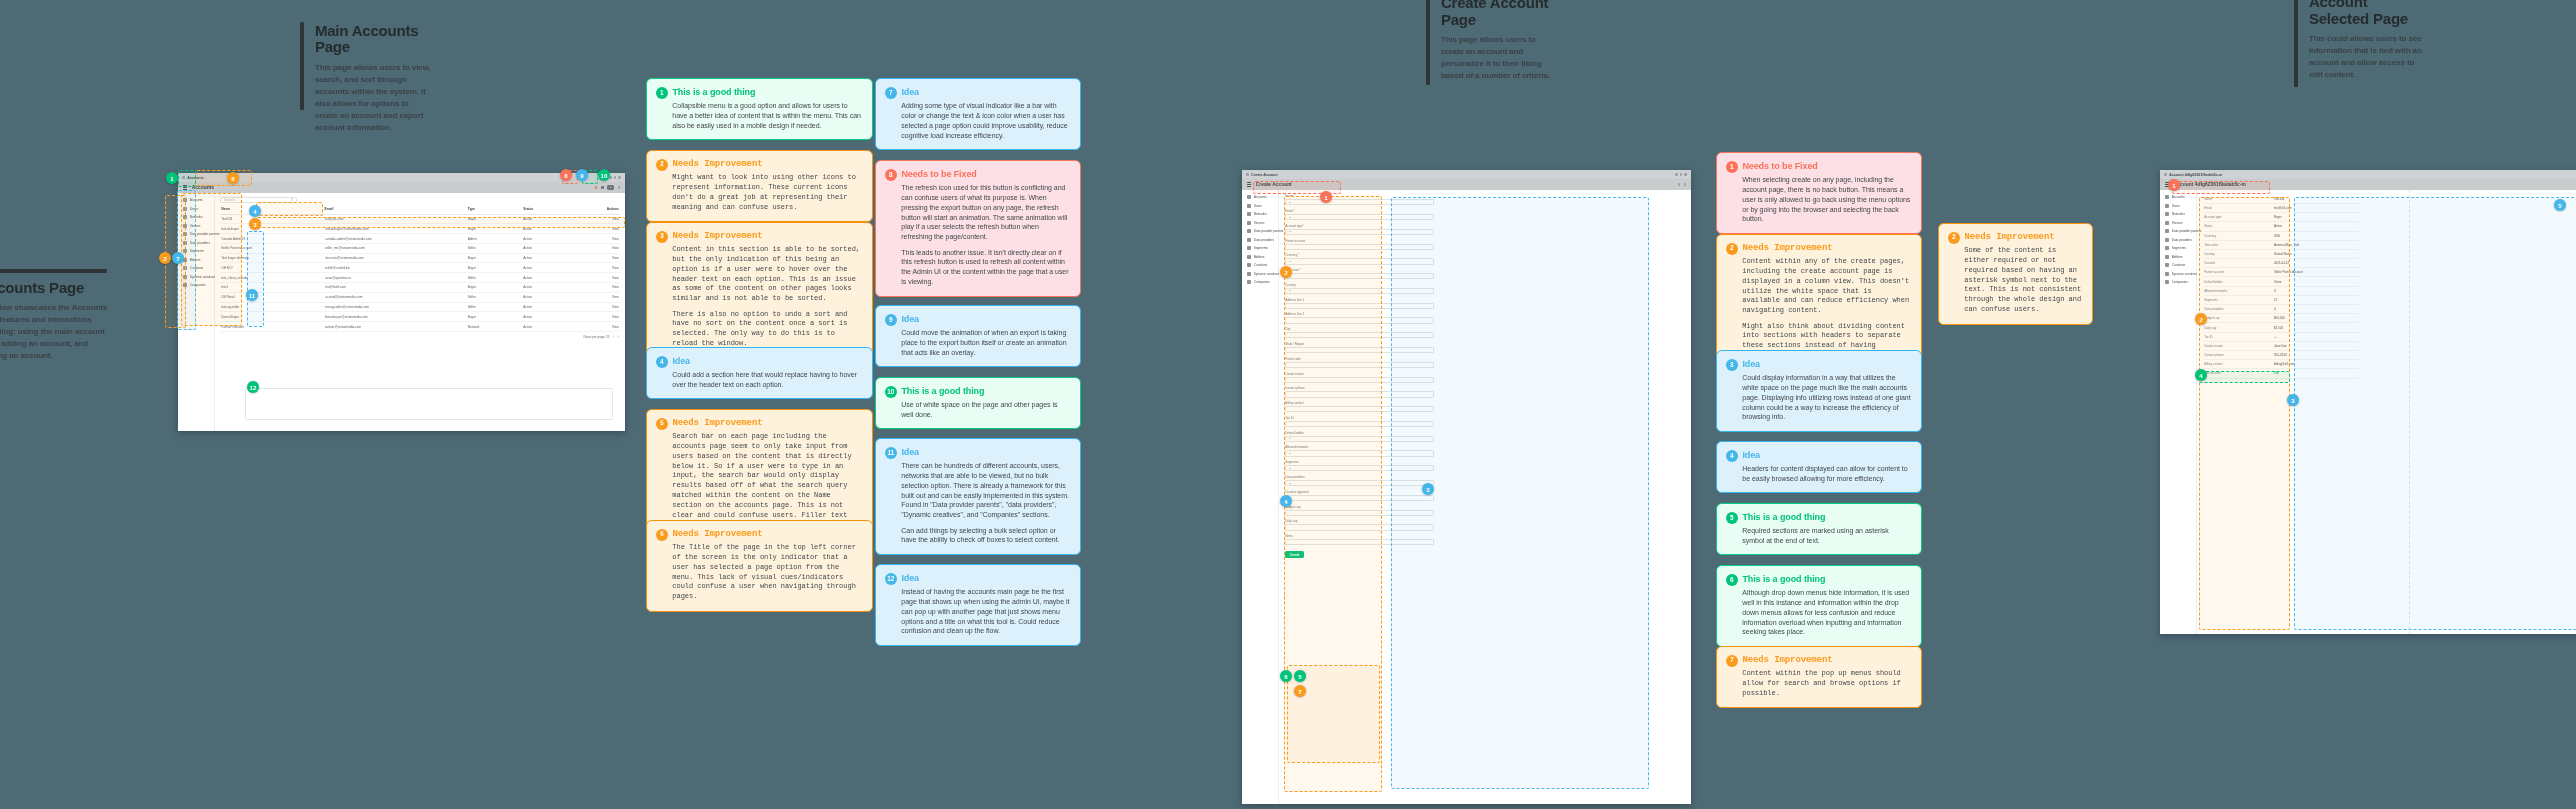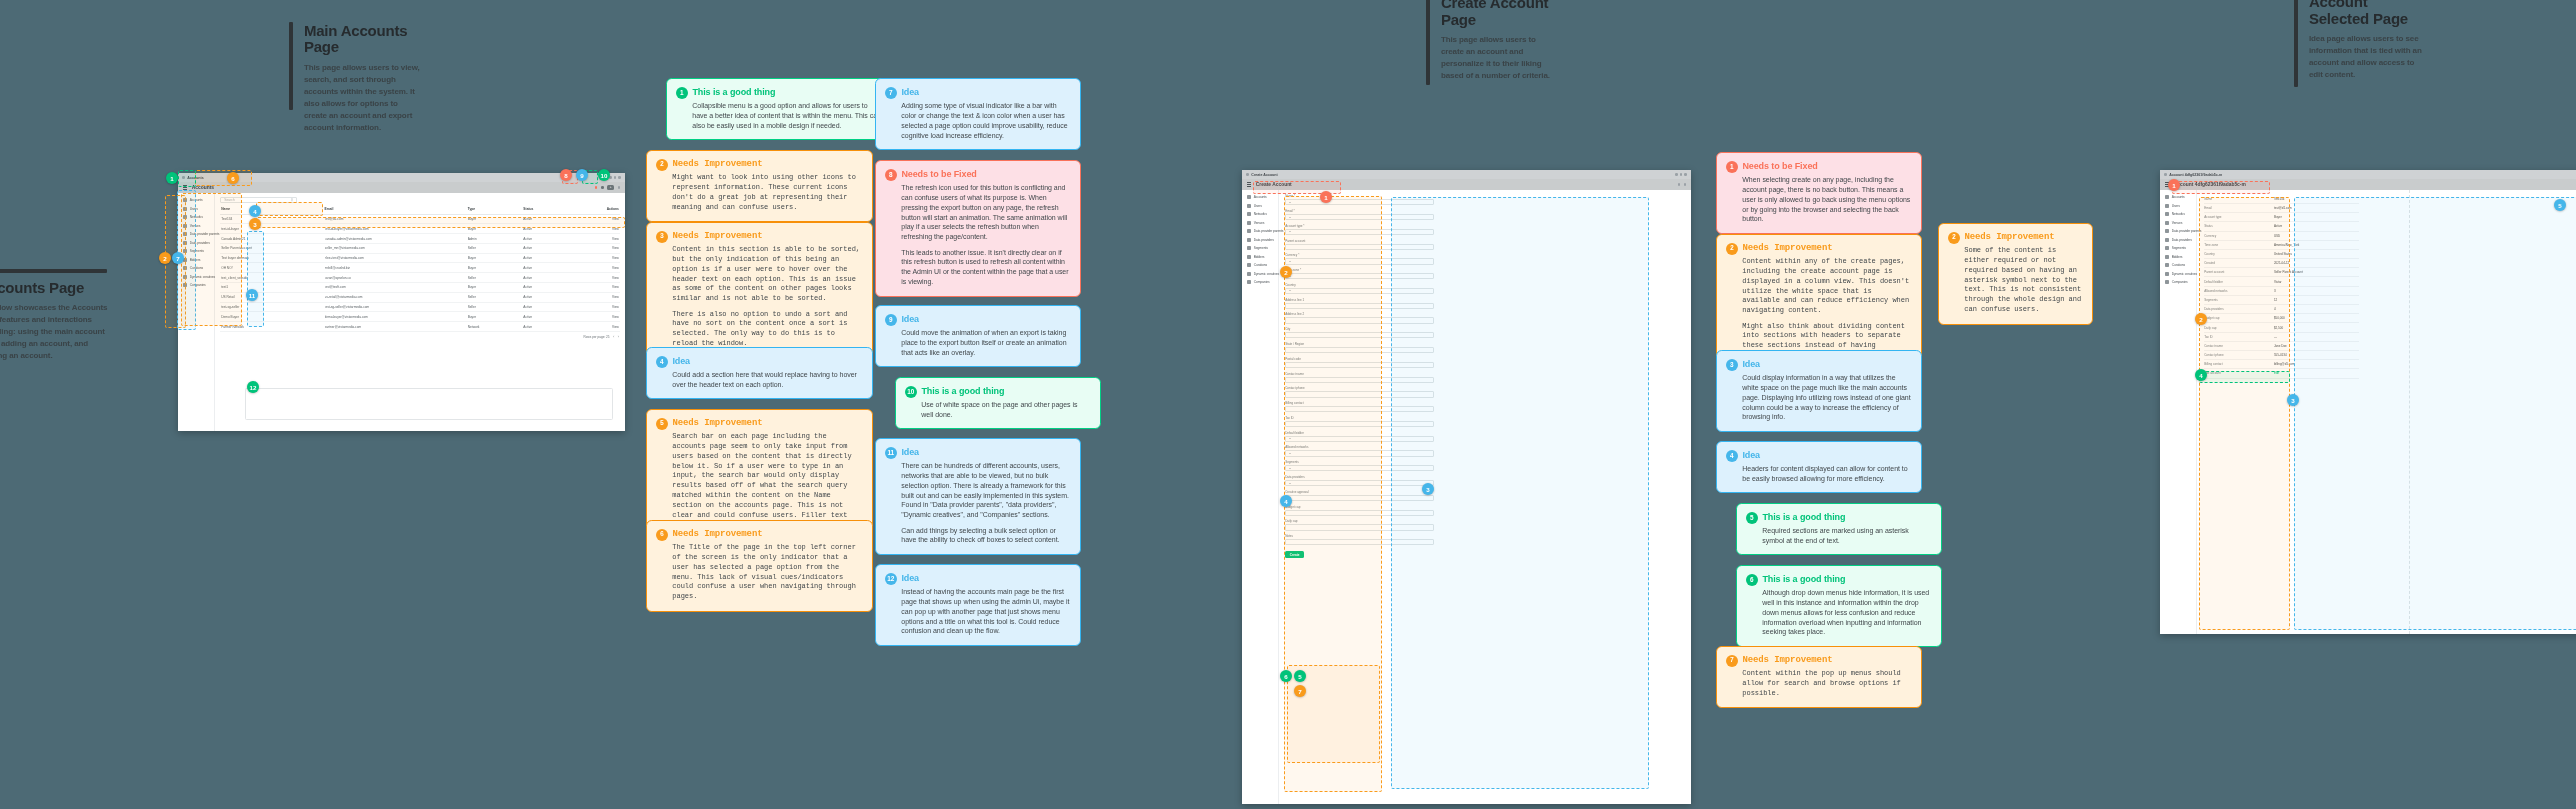--- a/index.html
+++ b/index.html
@@ -18,21 +18,21 @@
   .section-head h2 {
     font-size: 15px; font-weight: 700; color: #262b2e;
     letter-spacing: -0.2px; line-height: 1.12; margin-bottom: 5.7px;
   }
   .section-head p {
     font-size: 8px; font-weight: 600; color: #3a4347;
     line-height: 1.5; letter-spacing: -0.1px;
   }
   .sh-accounts  { left: -21.6px;  top: 269px;  width: 129px; flex-direction: column; gap: 6.2px; }
   .sh-accounts .rule { width: 100%; height: 3.6px; flex: 0 0 3.6px; }
-  .sh-main      { left: 289px;  top: 21.6px;   height: 88px; justify-content: center; }
+  .sh-main      { left: 300px;  top: 21.6px;   height: 88px; justify-content: center; }
   .sh-create    { left: 1426px; top: -6.2px;  height: 91px; }
   .sh-selected  { left: 2294px; top: -7.2px;  height: 94px; }
   .sh-main .txt, .sh-create .txt, .sh-selected .txt { width: 117px; }
 
   
   .card {
     position: absolute; border-radius: 5.7px; padding: 7.7px 9.8px 8.8px 8.8px;
     border: 1px solid transparent;
   }
   .card .hdr { display: flex; align-items: flex-start; gap: 4.6px; margin-bottom: 1px; }
@@ -43,21 +43,21 @@
     line-height: 1; margin-top: 0.5px;
   }
   .card h3 { font-size: 9px; font-weight: 700; letter-spacing: -0.1px; line-height: 1.25; }
   .card .body { margin-left: 16.5px; margin-top: 1.5px; }
   .card .body p {
     font-size: 7px; color: #41474b; line-height: 1.42;
     letter-spacing: -0.03px; margin-bottom: 5.2px;
   }
   .card .body p:last-child { margin-bottom: 0; }
 
-  .t-good { background: #e8fdf4; border-color: #00d084; margin-left: 20px; }
+  .t-good { background: #e8fdf4; border-color: #00d084; }
   .t-good h3 { color: #00c37a; }
   .t-good .badge { background: #00c37a; }
   .t-improve { background: #fff2dd; border-color: #f79009; font-family: Liberation Mono, monospace; }
   .t-improve h3 { color: #f99b1c; }
   .t-improve .badge { background: #f99b1c; }
   .t-fix { background: #fde0e6; border-color: #f9725a; }
   .t-fix h3 { color: #fa7259; }
   .t-fix .badge { background: #fa7259; }
   .t-idea { background: #ddf1fd; border-color: #33b5f2; }
   .t-idea h3 { color: #45b6ea; }
@@ -168,21 +168,21 @@
     <div class="txt">
       <h2>Create Account Page</h2>
       <p>This page allows users to create an account and personalize it to their liking based of a number of criteria.</p>
     </div>
   </div>
 
   <div class="section-head sh-selected">
     <div class="rule"></div>
     <div class="txt">
       <h2>Account Selected Page</h2>
-      <p>Idea page allows users to see information that is tied with an account and allow access to edit content.</p>
+      <p>This could allows users to see information that is tied with an account and allow access to edit content.</p>
     </div>
   </div>
 
   <div class="mock" style="left:178px;top:173px;width:447px;height:258px;">
     <div class="titlebar">
       <span class="tbdot"></span>
       <span class="tbtitle">Accounts</span>
       <span class="tbright">
         <span class="tbdot"></span>
         <span class="tbdot"></span>

